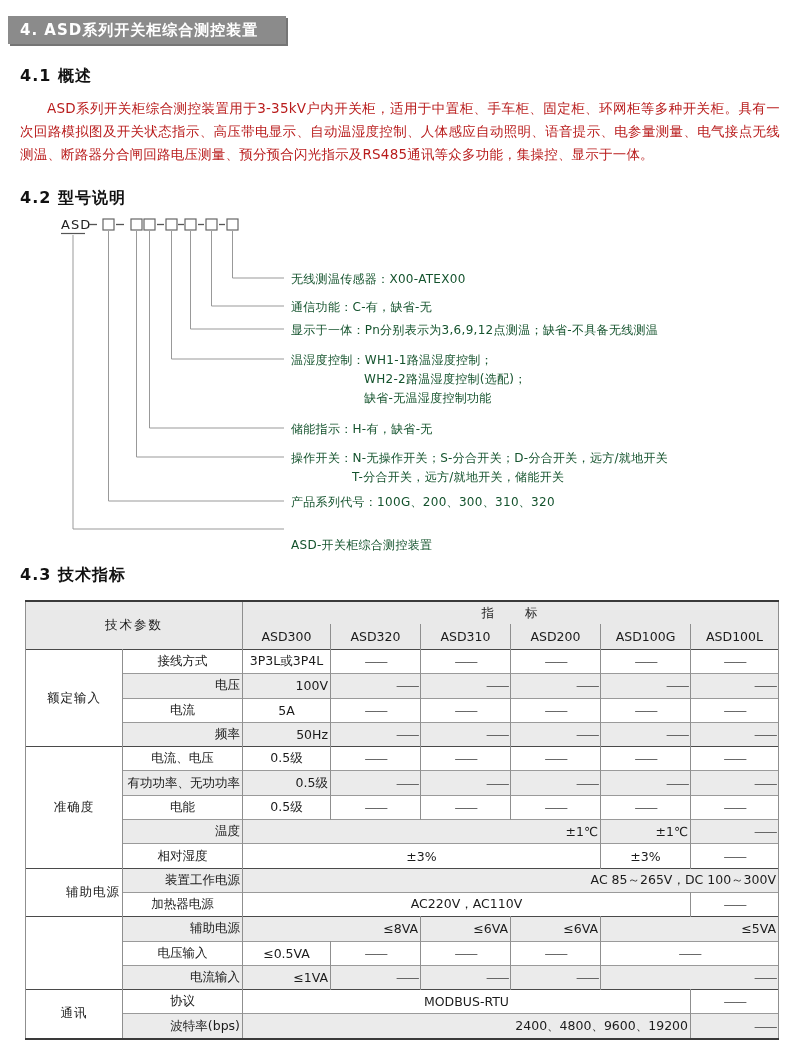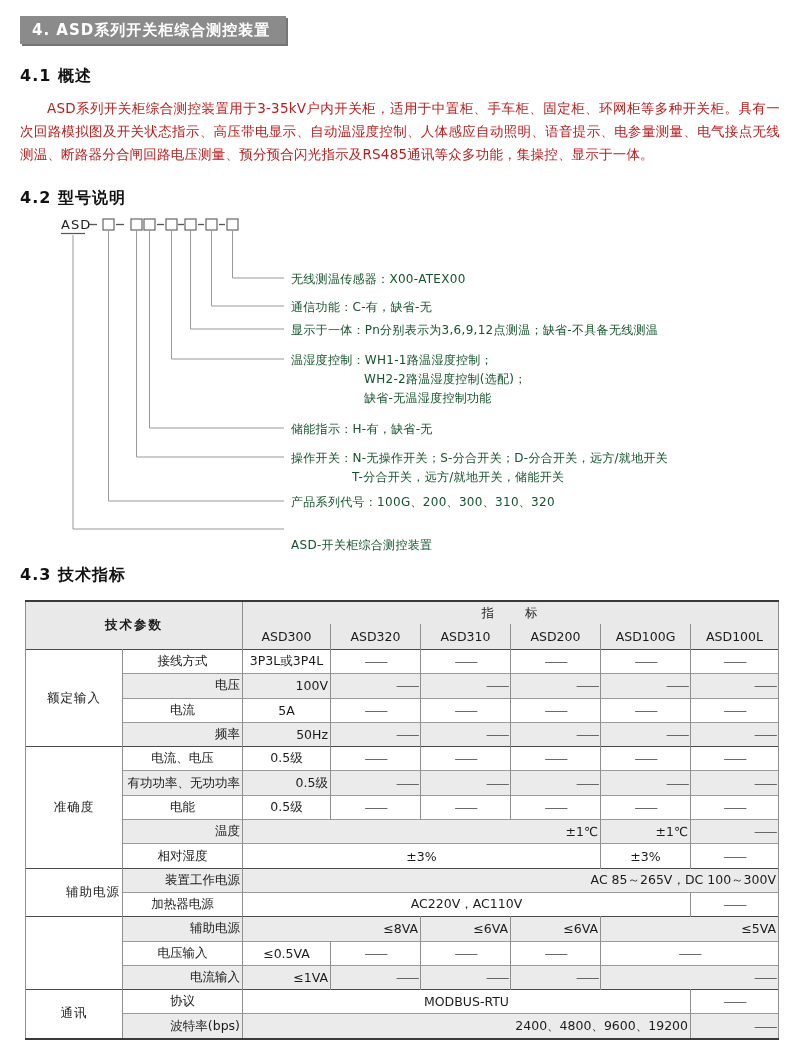--- a/index.html
+++ b/index.html
@@ -3,22 +3,22 @@
 <meta charset="utf-8">
 <style>
   html,body{margin:0;padding:0;}
   body{
     width:800px;height:1049px;background:#ffffff;overflow:hidden;position:relative;
     font-family:"DejaVu Sans","Liberation Sans",sans-serif;color:#1a1a1a;
     -webkit-font-smoothing:antialiased;
   }
   
   .banner{
-    margin:16px 0 0 20px;display:inline-block;height:28px;line-height:28px;
-    padding:0 16px 0 12px;background:#8b8b8b;color:#ffffff;
+    margin:16px 0 0 8px;display:inline-block;height:28px;line-height:28px;
+    padding:0 28px 0 12px;background:#8b8b8b;color:#ffffff;
     font-size:15px;font-weight:bold;letter-spacing:1px;
     box-shadow:2px 2px 0 #757575;
   }
   
   .h2{
     margin:22px 0 0 20px;font-size:16px;font-weight:bold;color:#111;letter-spacing:1px;
   }
   
   .para{
     margin:10px 20px 0 20px;font-size:13.5px;line-height:23px;color:#b91c1c;
@@ -39,21 +39,21 @@
   }
   table.specs th,table.specs td{
     border-left:1px solid #8f8f8f;border-right:1px solid #8f8f8f;
     border-top:1px solid #9a9a9a;
     text-align:center;vertical-align:middle;padding:0 2px;
     overflow:hidden;white-space:nowrap;
   }
   table.specs thead th{background:#e9e9e9;font-weight:normal;border-top:none;}
   table.specs thead tr.r1 th{height:22px;letter-spacing:2px;}
   table.specs thead tr.r2 th{height:25px;}
-  table.specs thead th.paramhead{letter-spacing:1px;font-weight:bold;}
+  table.specs thead th.paramhead{letter-spacing:1px;}
   table.specs thead{border-bottom:1.5px solid #4a4a4a;}
   table.specs tbody td{height:23.3px;background:#ffffff;}
   table.specs tbody tr.shade td{background:#ebebeb;text-align:right;}
   table.specs tbody td.group{background:#ffffff !important;letter-spacing:1px;}
   table.specs tbody tr.sep td{border-top:1.5px solid #4a4a4a;}
   table.specs tbody tr:first-child td{border-top:none;}
   table.specs td.dash{color:#555;letter-spacing:-1.5px;}
 </style>
 </head>
 <body>

